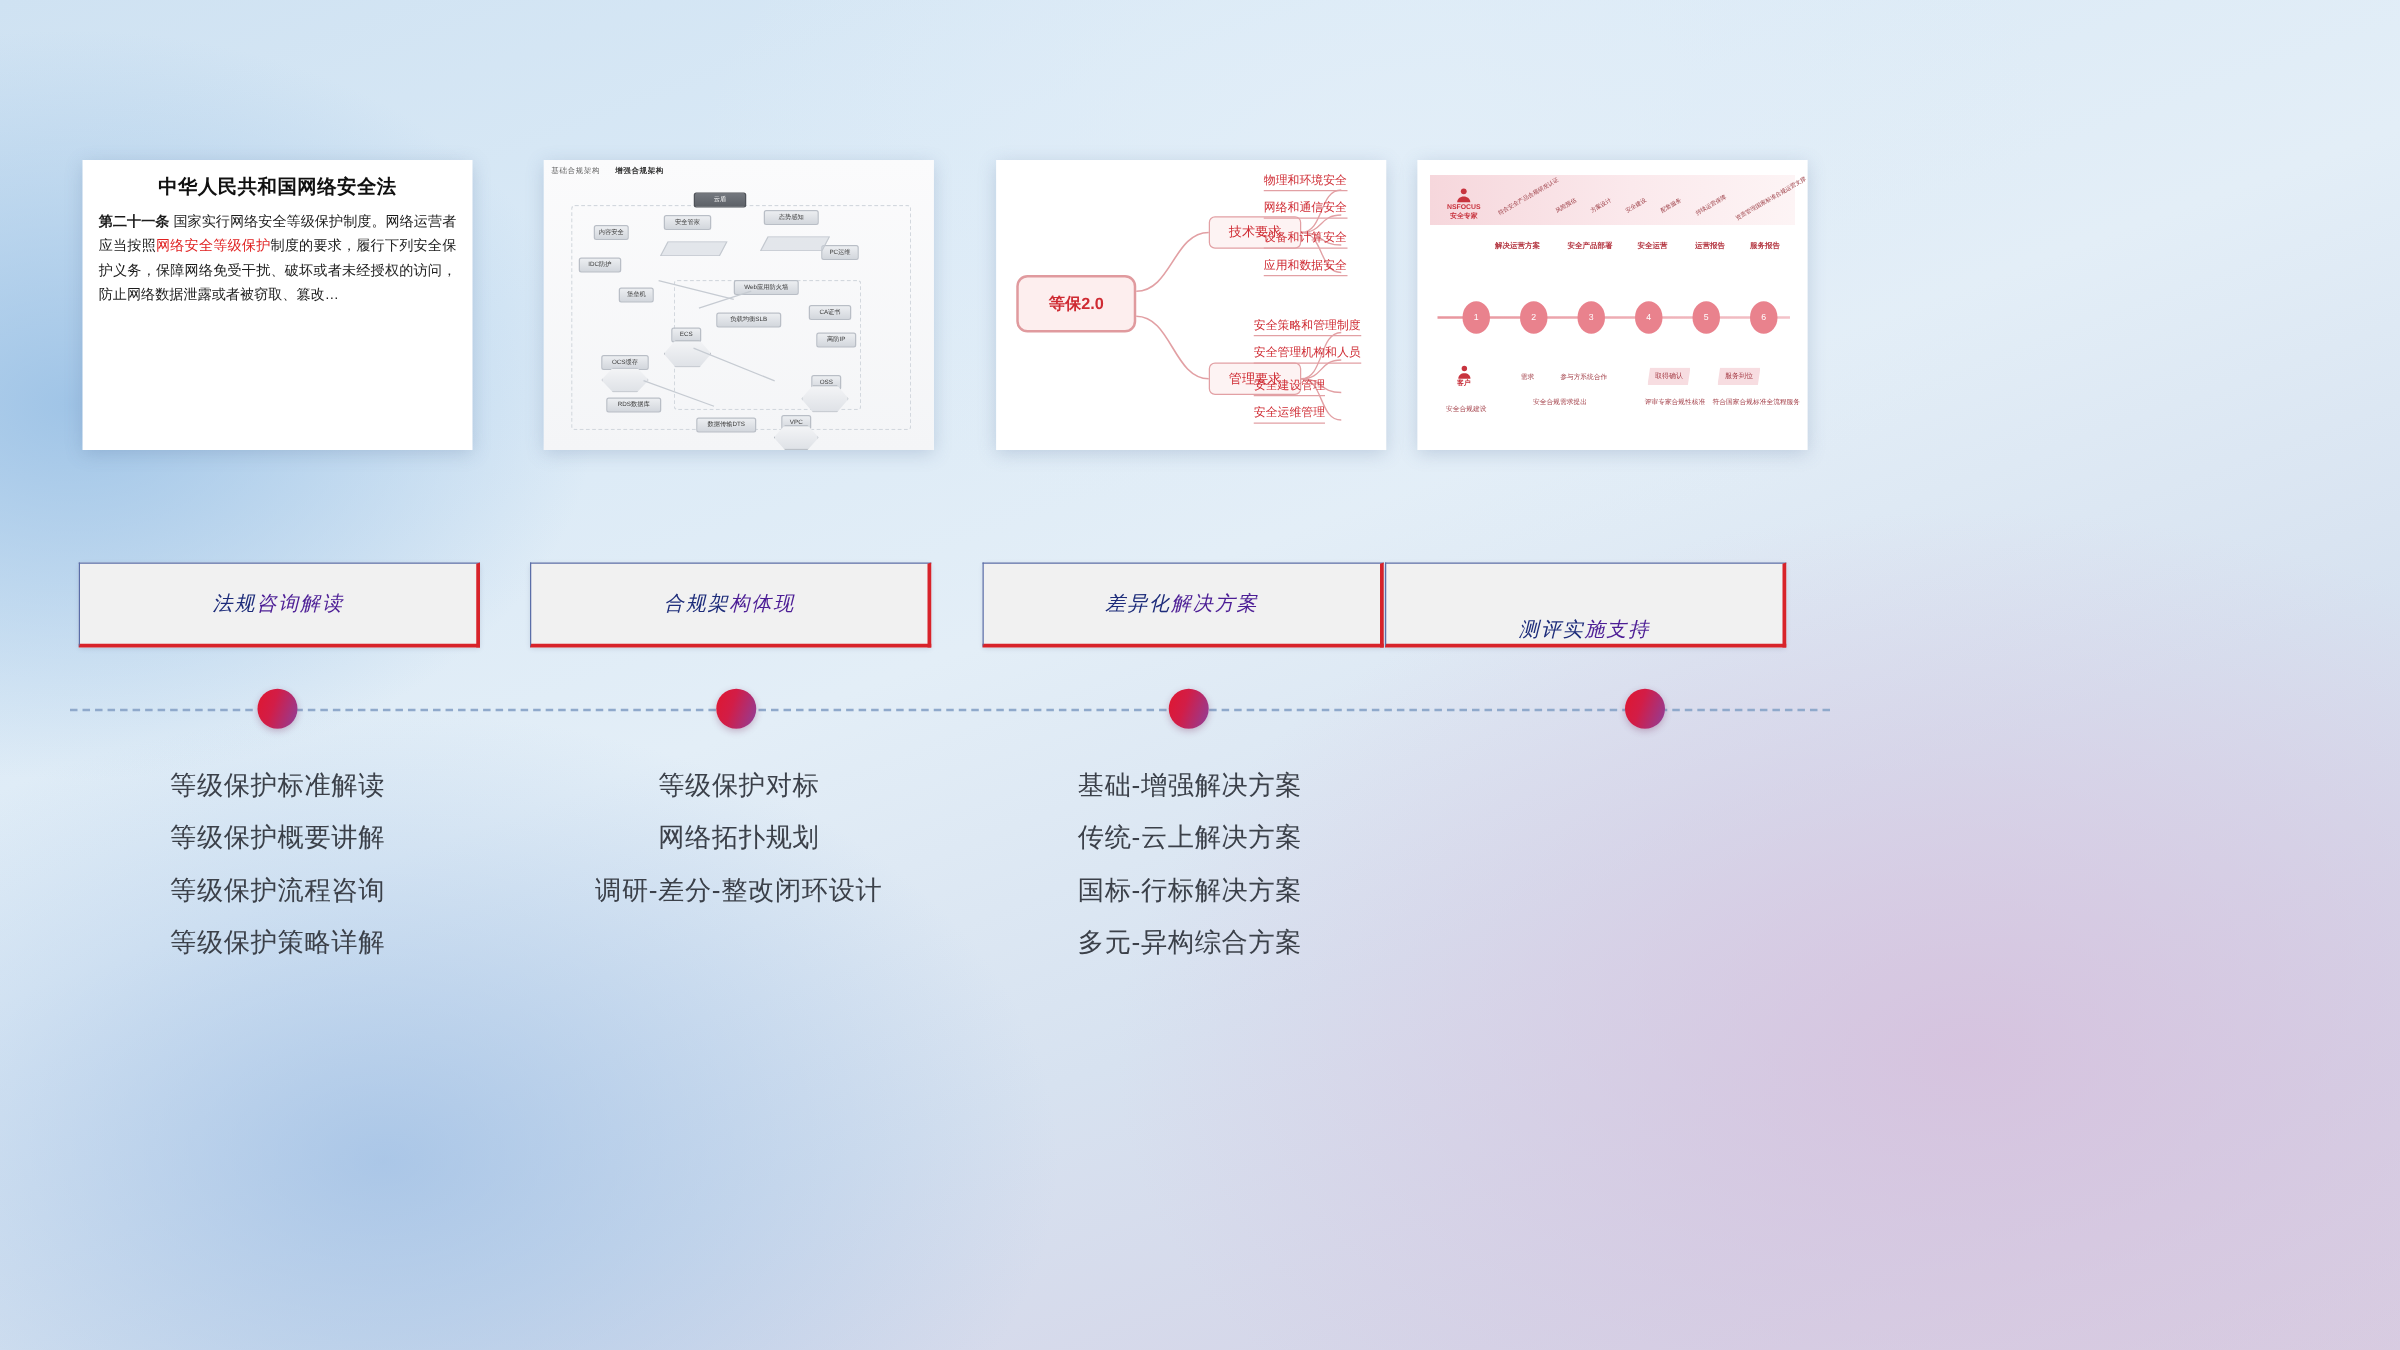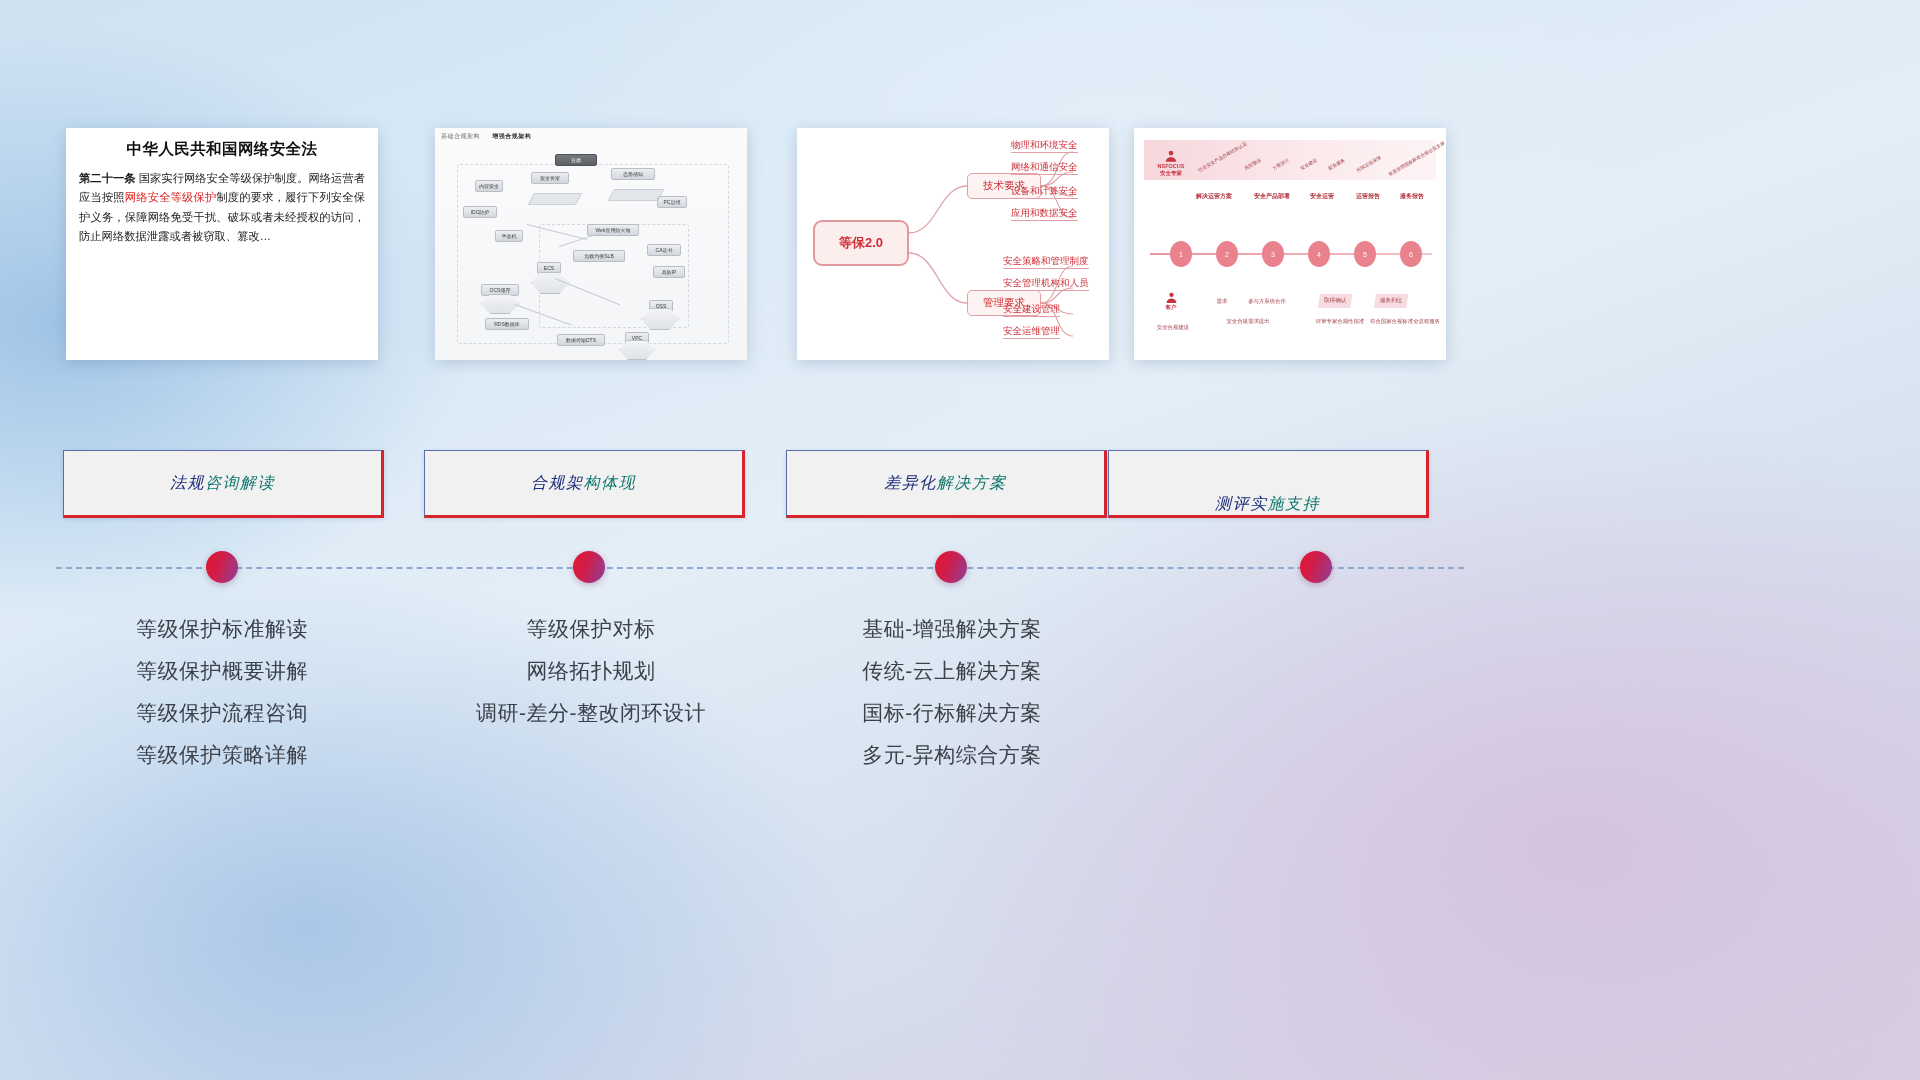--- a/index.html
+++ b/index.html
@@ -124,21 +124,21 @@
   
   .titlebox {
     position:absolute; top:450px; height:68px; width:321px;
     background:#f1f1f1; border:1px solid #5b6ea8;
     border-bottom:3px solid #d8232a; border-right:3px solid #d8232a;
     display:flex; align-items:center; justify-content:center;
     box-shadow:0 1px 4px rgba(60,80,120,.18);
   }
   .titlebox span { font-size:16px; letter-spacing:1.5px;font-style:italic; }
   .titlebox .b { color:#1d2c7a; }
-  .titlebox .r { color:#0f766e; }
+  .titlebox .r { color:#4c1d95; }
   .tb1 { left:63px; } .tb2 { left:424px; } .tb3 { left:786px; } .tb4 { left:1108px;align-items:flex-end; }
 
   
   .tl-line {
     position:absolute; left:56px; top:567px; width:1408px; height:0;
     border-top:2px dashed #8fa9cb;
   }
   .tl-dot {
     position:absolute; top:551px; width:32px; height:32px; border-radius:50%;
     background:linear-gradient(110deg,#e0162f 0%,#d21d47 40%,#8e3f9b 100%);

